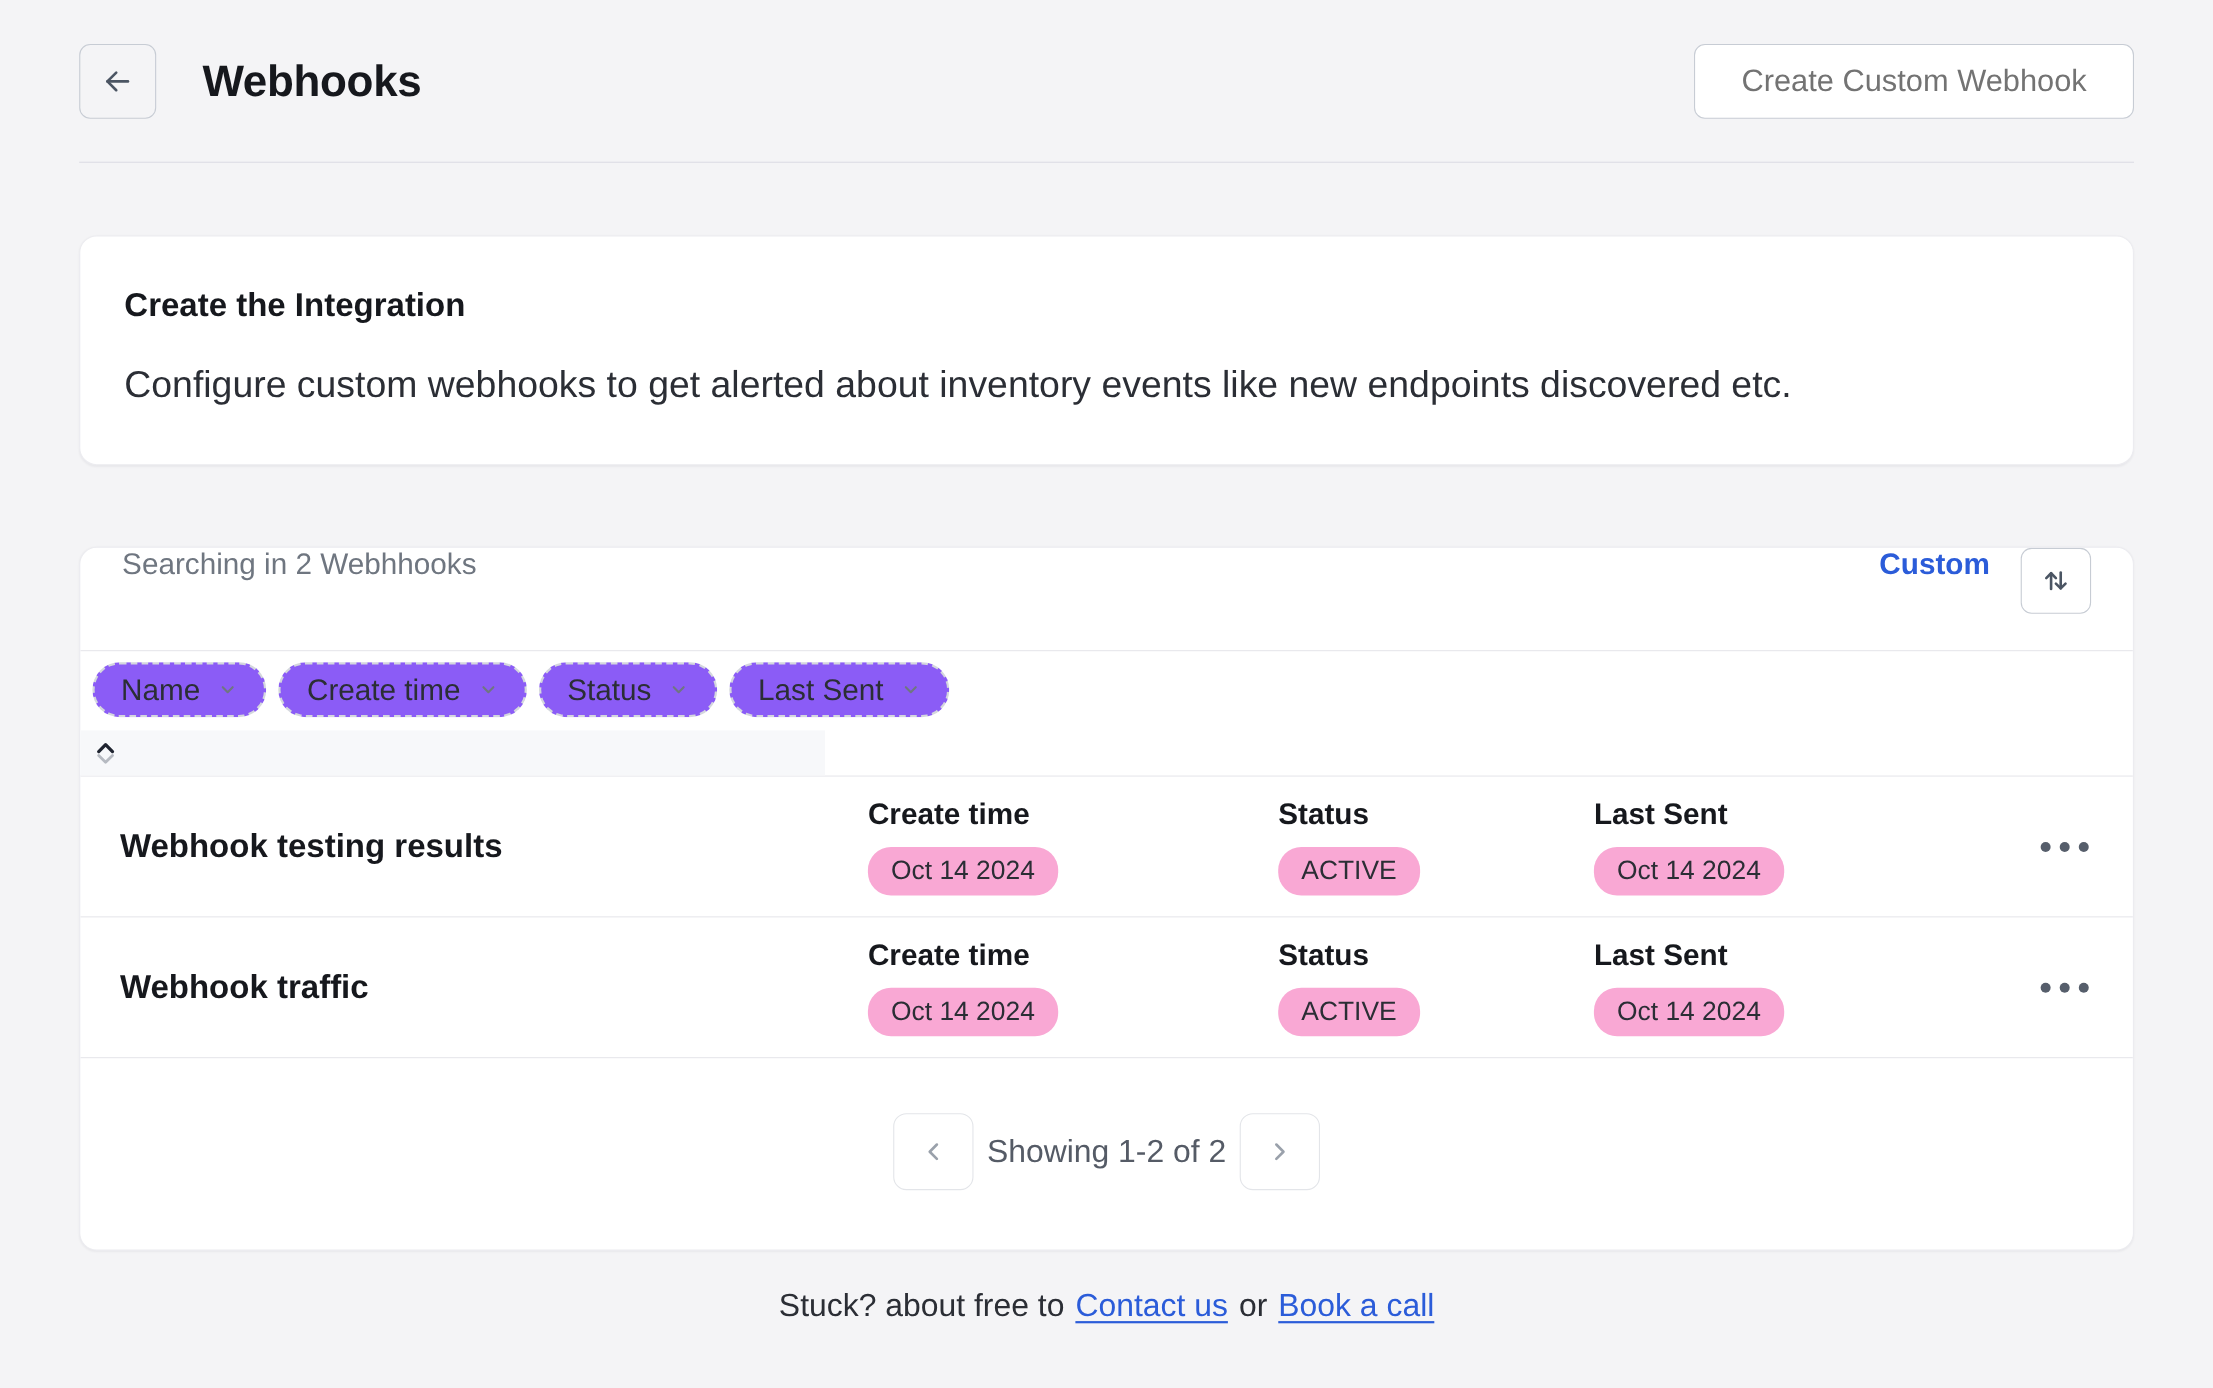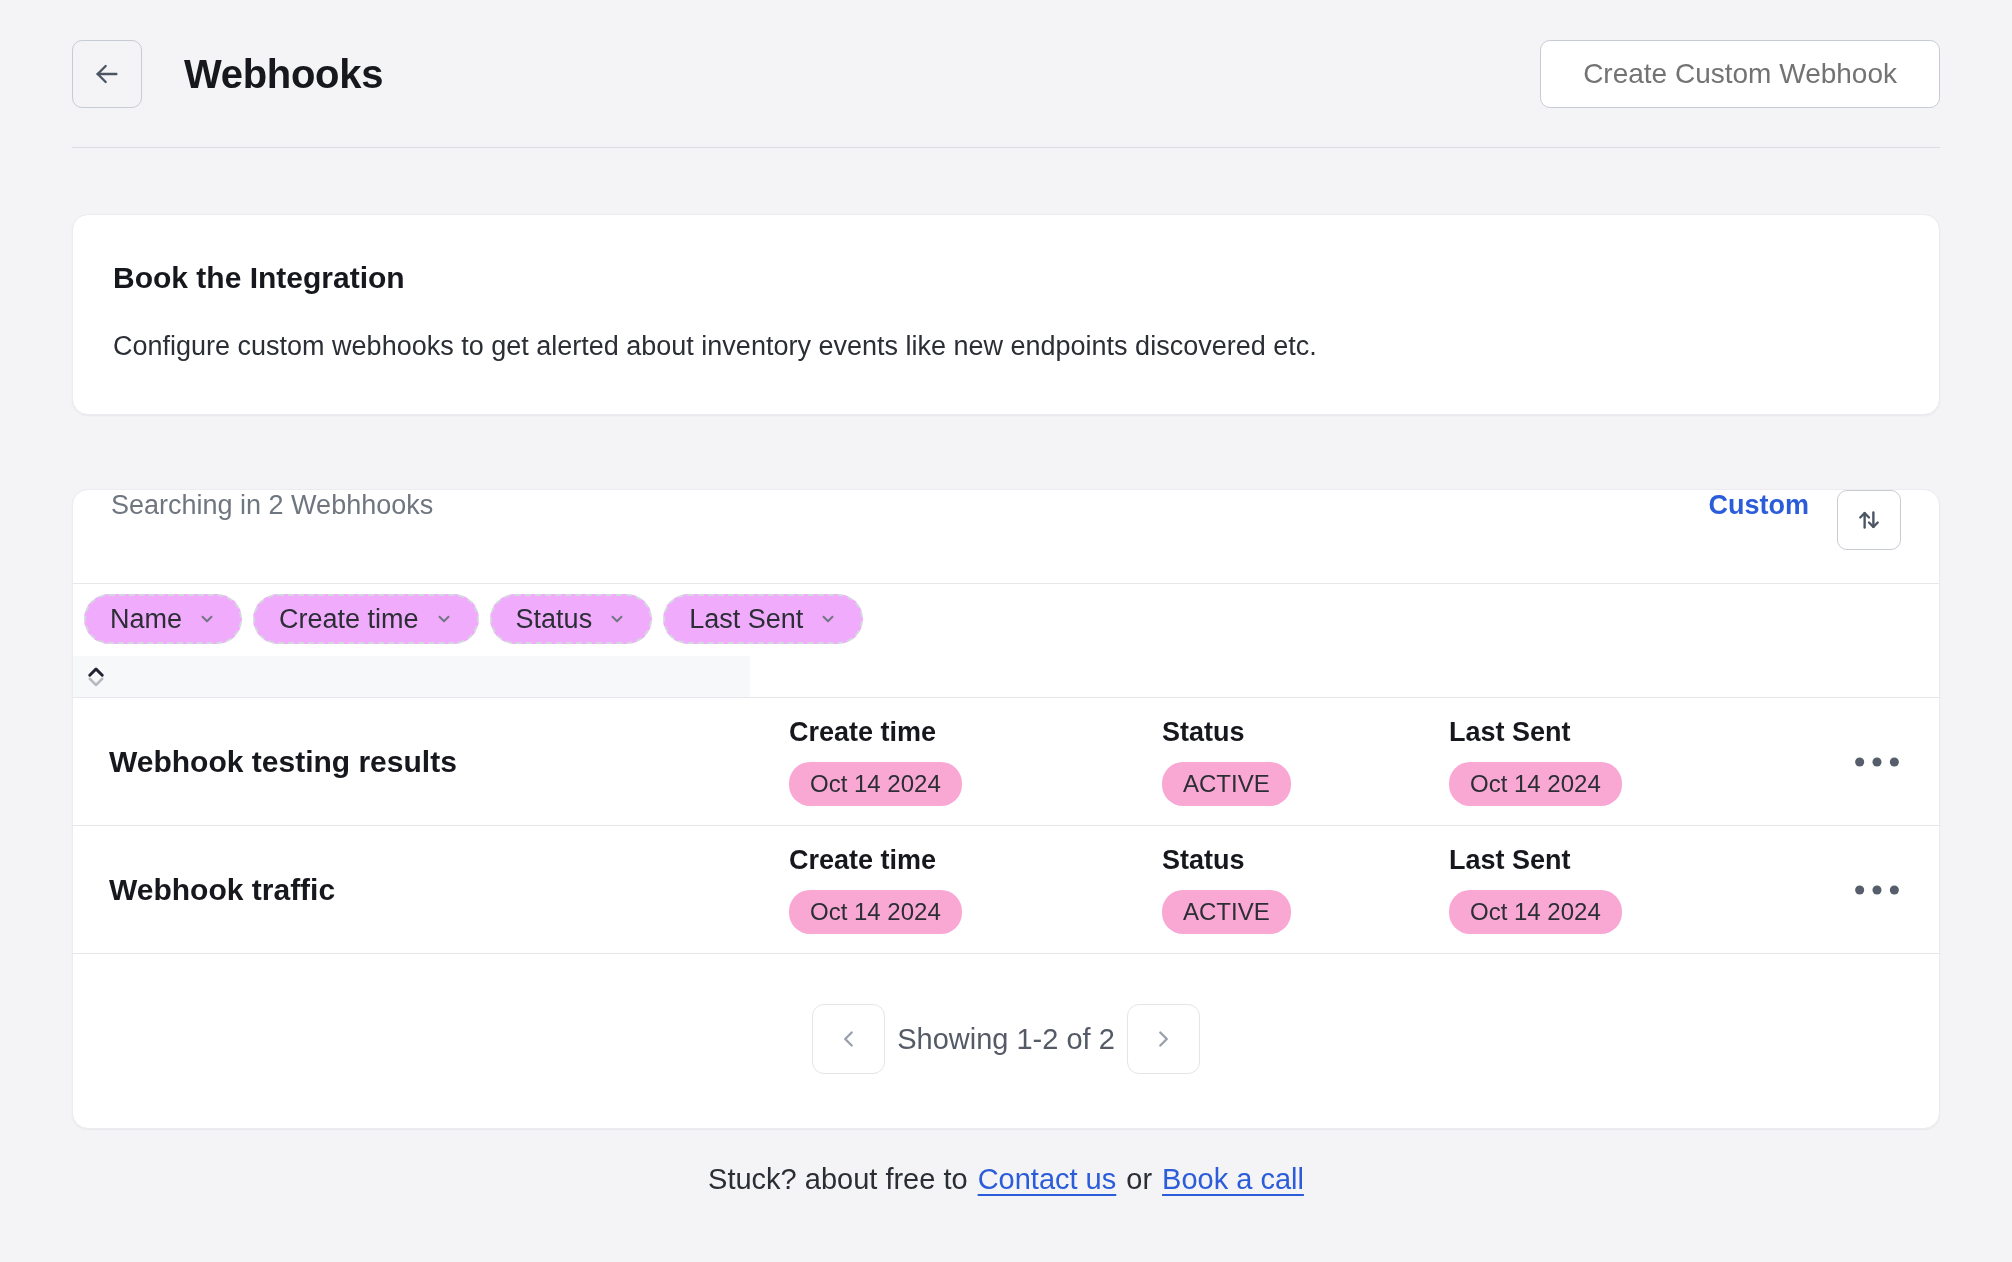--- a/index.html
+++ b/index.html
@@ -30,41 +30,41 @@
   .header-divider { height: 1px; background: #dcdce4; margin-top: 39px; }
 
   
   .card {
     background: #ffffff; border-radius: 16px;
     border: 1px solid #ececf0;
     box-shadow: 0 1px 2px rgba(16,24,40,.05);
   }
   .about-card { margin-top: 66px; padding: 46px 40px 52px; }
   .about-title { font-size: 30px; font-weight: 700; color: #16181d; }
-  .about-desc { margin-top: 36px; font-size: 27px; color: #2b2e35; }
+  .about-desc { margin-top: 36px; font-size: 34px; color: #2b2e35; }
 
   .table-card { margin-top: 74px; overflow: hidden; }
 
   
   .search-row { display: flex; height: 94px; padding: 0 38px; border-bottom: 1px solid #e7e7eb; }
   .search-input { flex: 1; font-size: 27px; color: #6f7680; }
   .cancel-link { font-size: 27px; font-weight: 700; color: #2b5cd9; margin-right: 28px; text-decoration: none; cursor: pointer; }
   .sort-btn {
     width: 64px; height: 60px; border: 1.5px solid #c7ccd4; border-radius: 10px;
     background: #fff; color: #4b5563; cursor: pointer;
     display: flex; align-items: center; justify-content: center;
   }
 
   
   .filters-row { display: flex; align-items: center; gap: 11px; padding: 10px 0 12px 11px; }
   .chip {
     display: inline-flex; align-items: center; gap: 16px;
     height: 50px; padding: 0 24px;
     border: 2px dashed #d4d7dd; border-radius: 25px;
-    background: #f0abfc; font-size: 27px; color: #2b2e35; cursor: pointer;
+    background: #8b5cf6; font-size: 27px; color: #2b2e35; cursor: pointer;
     font-family: "Liberation Sans", sans-serif;
   }
   .chip .chev { color: #6f7680; display: flex; }
 
   
   .thead-wrap { border-bottom: 1px solid #e7e7eb; }
   .thead-band { height: 41px; width: 677px; background: #f7f8fa; display: flex; align-items: center; padding-left: 13px; }
   .sort-carets { display: flex; flex-direction: column; line-height: 0; cursor: pointer; }
   .caret-up { color: #1f2430; }
   .caret-down { color: #b6bac1; margin-top: -2px; }
@@ -110,21 +110,21 @@
           </svg>
       </span>
     </button>
     <h1 class="page-title">Webhooks</h1>
     <button class="create-btn">Create Custom Webhook</button>
   </header>
 
   <div class="header-divider"></div>
 
   <section class="card about-card">
-    <h2 class="about-title">Book the Integration</h2>
+    <h2 class="about-title">Create the Integration</h2>
     <p class="about-desc">Configure custom webhooks to get alerted about inventory events like new endpoints discovered etc.</p>
   </section>
 
   <section class="card table-card">
 
     <div class="search-row">
       <div class="search-input">Searching in 2 Webhhooks</div>
       <a class="cancel-link">Custom</a>
       <button class="sort-btn">
         <span style="display:flex">

